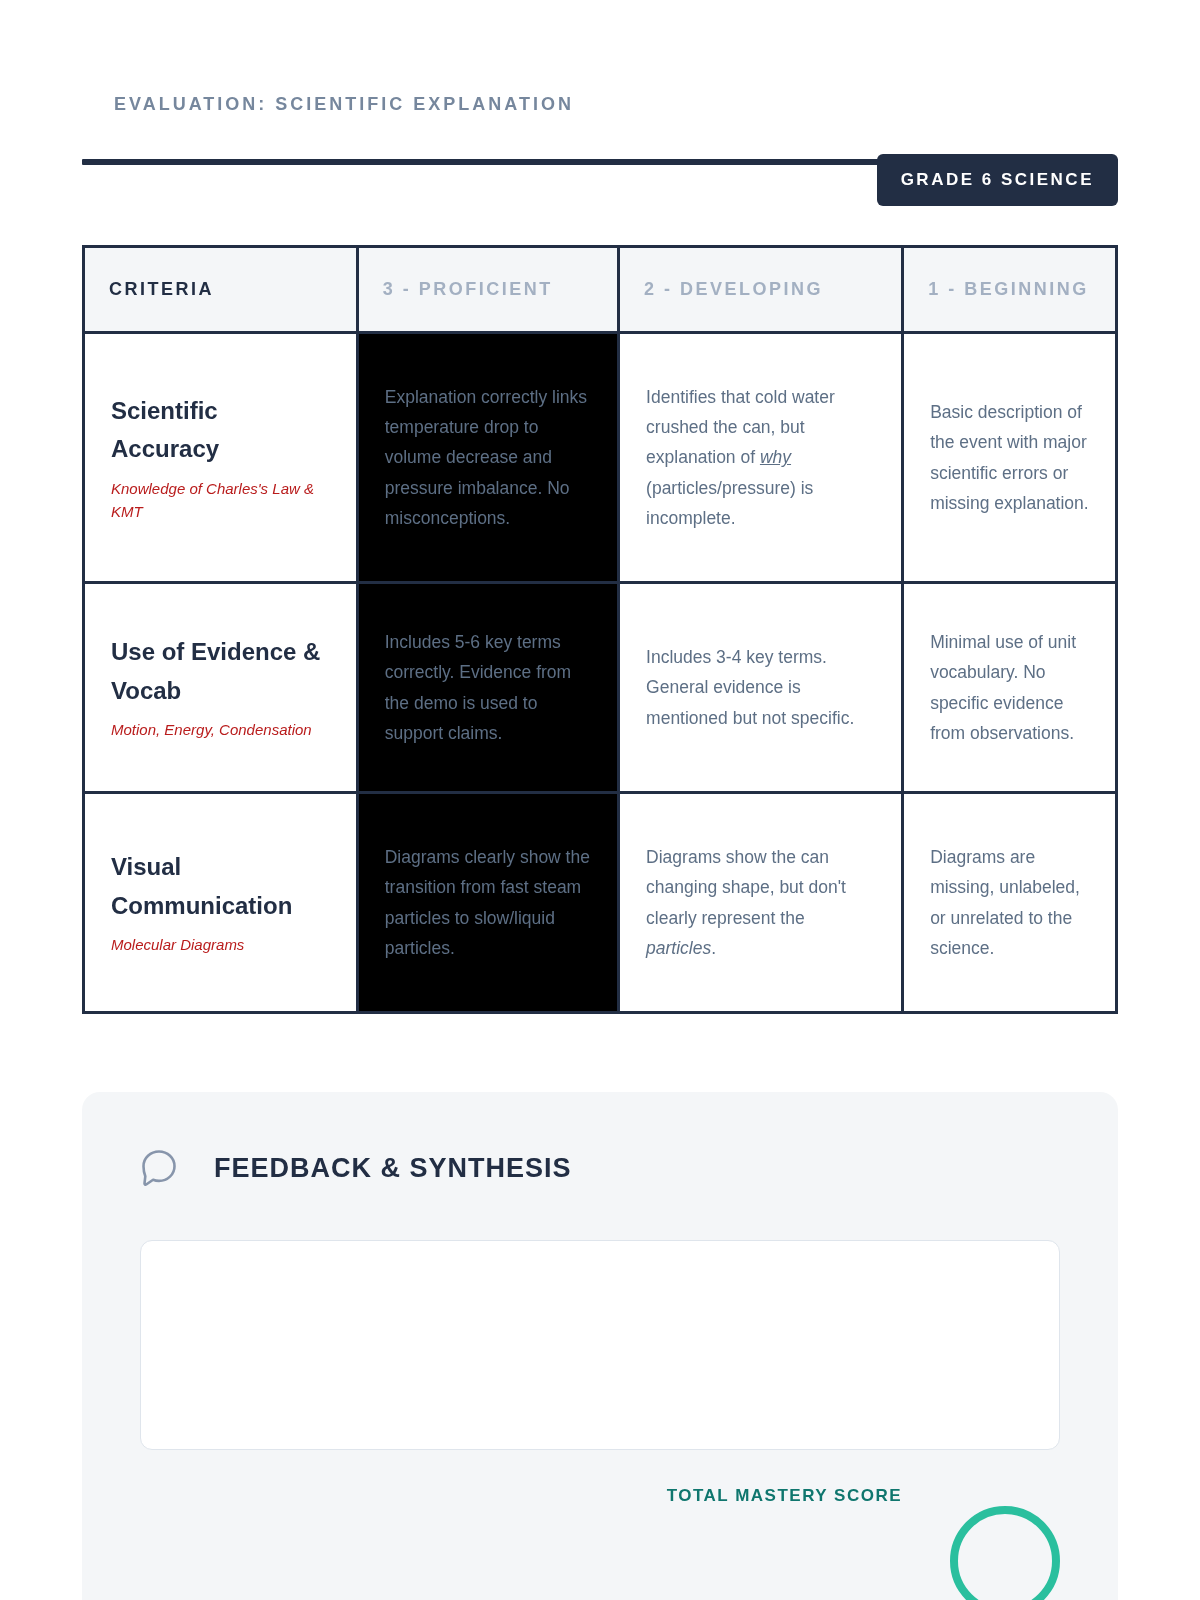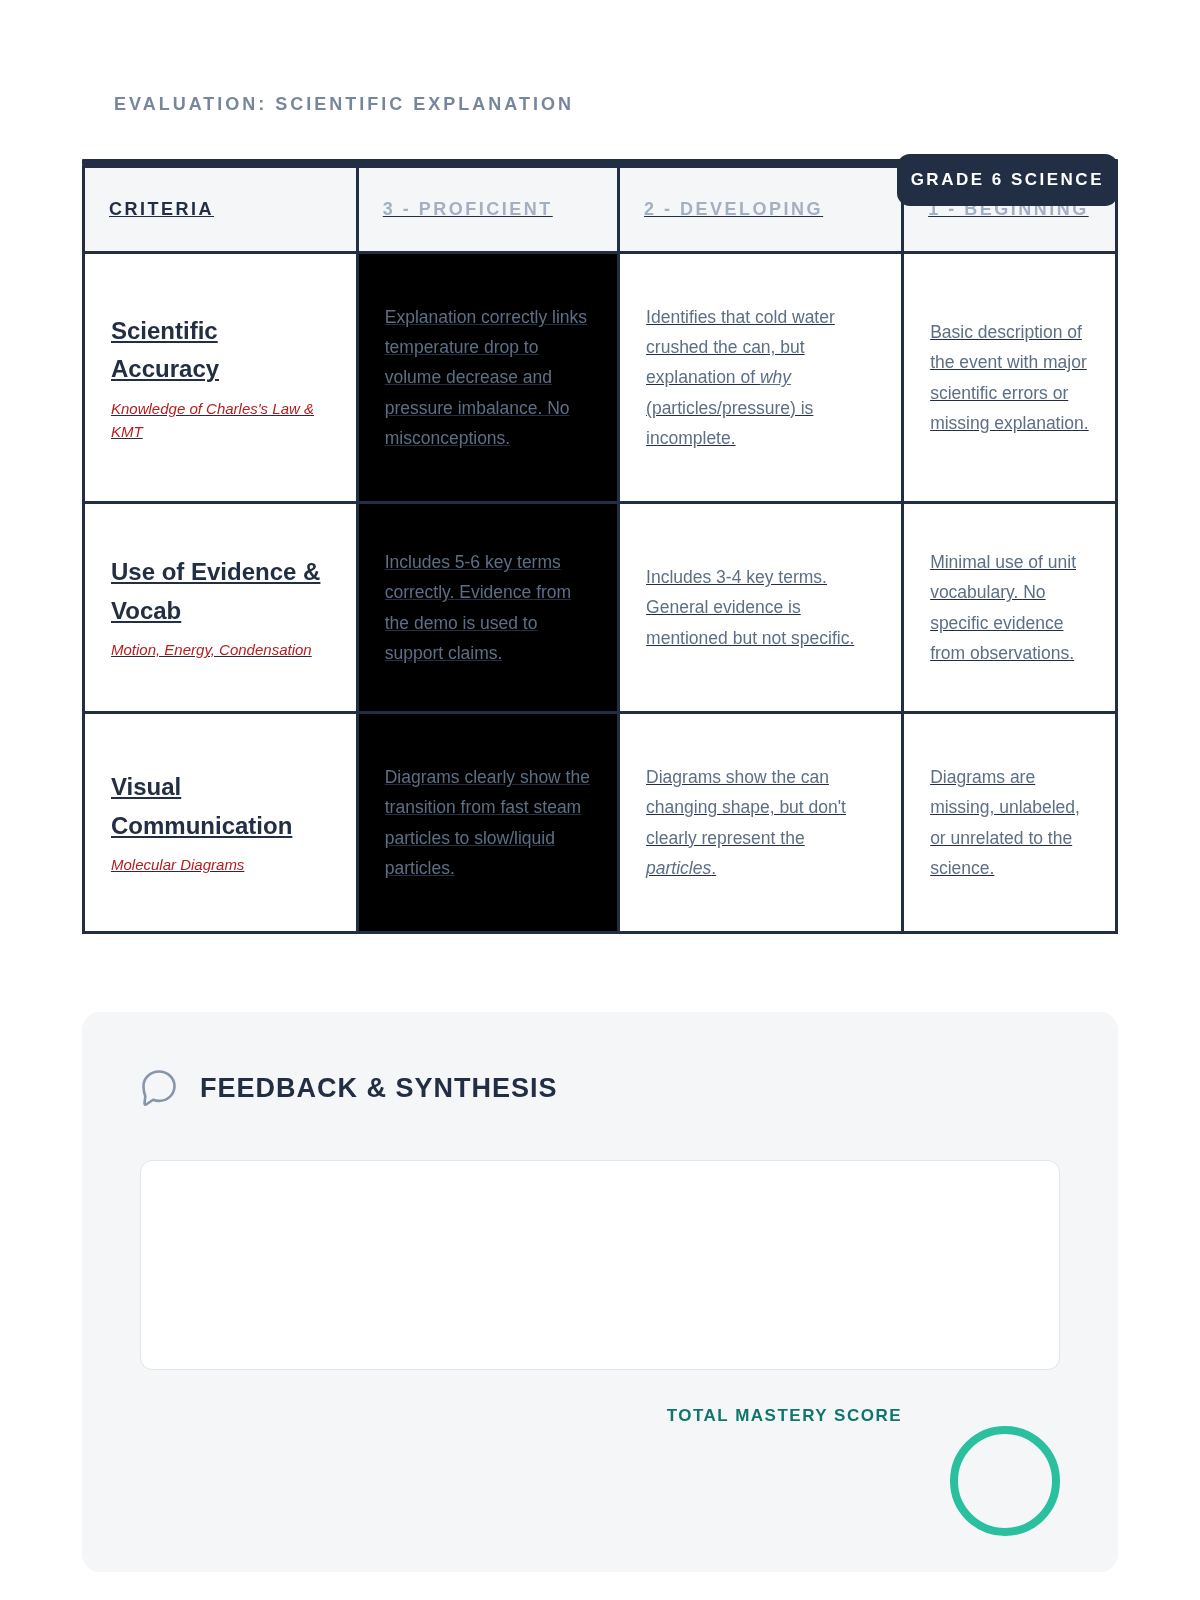--- a/index.html
+++ b/index.html
@@ -30,36 +30,36 @@
   }
   .badge {
     position: absolute;
     right: 0;
     top: 60px;
     background: #222e44;
     color: #ffffff;
     font-size: 17px;
     font-weight: 700;
     letter-spacing: 2.5px;
-    padding: 16px 14px;
-    border-radius: 13px;
+    padding: 16px 24px;
+    border-radius: 6px;
   }
   .divider {
     margin-top: 44px;
     height: 6px;
     background: #222e44;
     border-radius: 1px;
   }
 
   
   table.rubric {
+    margin-top: 80px;
     width: 100%;
     border-collapse: collapse;
     table-layout: fixed;
-    text-decoration: underline;
   }
   table.rubric th, table.rubric td {
     border: 3px solid #222e44;
     vertical-align: middle;
     text-align: left;
   }
   col.c-criteria   { width: 26.5%; }
   col.c-proficient { width: 25.3%; }
   col.c-developing { width: 27.5%; }
   col.c-beginning  { width: 20.7%; }
@@ -103,21 +103,21 @@
   .seg-u  { text-decoration: underline; }
 
   
   .panel {
     margin-top: 78px;
     background: #f4f6f8;
     border-radius: 18px;
     height: 560px;
     padding: 56px 58px 0 58px;
   }
-  .panel-head { display: flex; align-items: center; gap: 22px; }
+  .panel-head { display: flex; align-items: center; gap: 36px; }
   .bubble-icon { width: 38px; height: 40px; flex: 0 0 auto; }
   .panel-title {
     font-size: 27px;
     font-weight: 800;
     letter-spacing: 1px;
     color: #222e44;
   }
   .feedback-box {
     display: block;
     margin-top: 52px;

